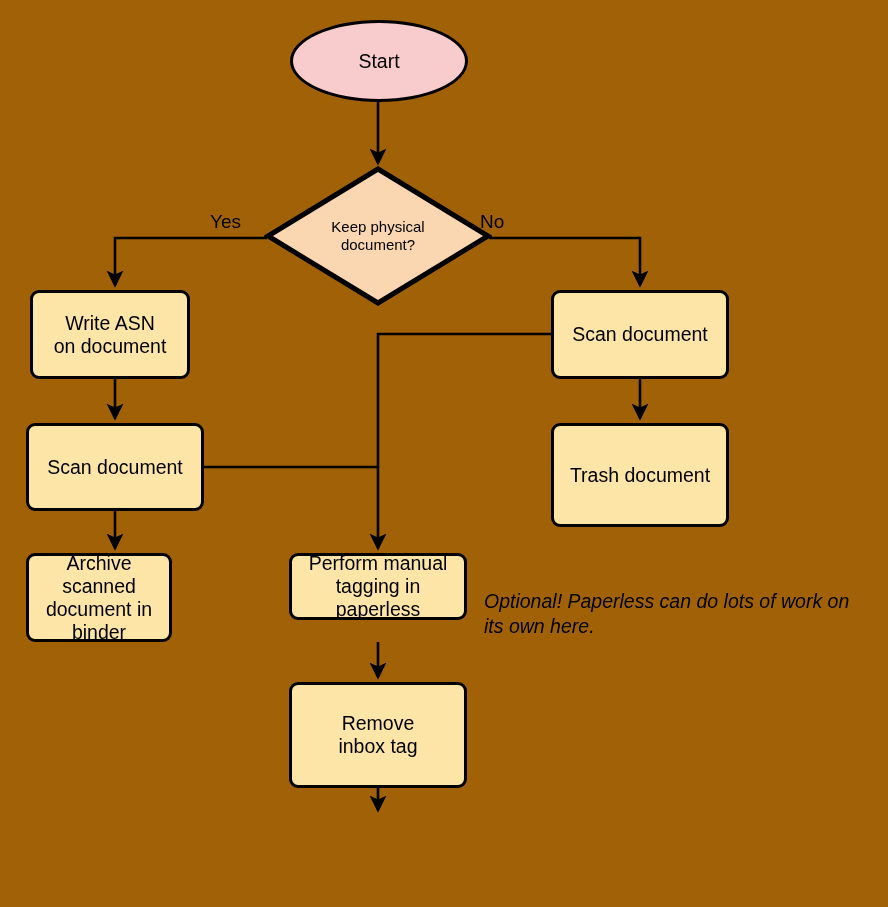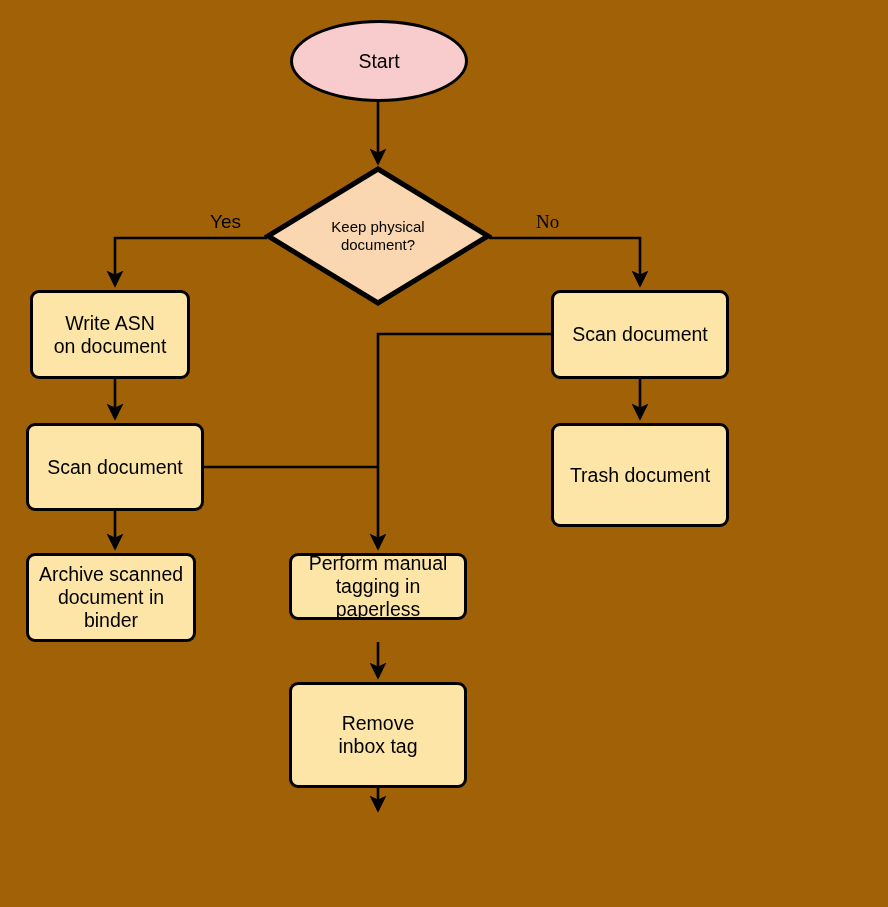--- a/index.html
+++ b/index.html
@@ -124,32 +124,32 @@
 
   <div class="node node-decision" style="left:264px; top:165px; width:228px; height:142px;">
     <svg class="decision-shape" viewBox="0 0 228 142" preserveAspectRatio="none" xmlns="http://www.w3.org/2000/svg">
       <polygon points="114,4 224,71 114,138 4,71" fill="#fad7b0" stroke="#000000" stroke-width="5" stroke-linejoin="miter"></polygon>
     </svg>
     <span class="decision-label">Keep physical
 document?</span>
   </div>
 
   <div class="edge-label" style="left:210px; top:211px;">Yes</div>
-  <div class="edge-label" style="left:536px; top:211px;font-family:Liberation Serif, serif;">No</div>
+  <div class="edge-label" style="left:480px; top:211px;">No</div>
 
   <div class="node node-process" style="left:30px; top:290px; width:160px; height:89px;">
     <span>Write ASN
 on document</span>
   </div>
 
   <div class="node node-process" style="left:26px; top:423px; width:178px; height:88px;">
     <span>Scan document</span>
   </div>
 
-  <div class="node node-process" style="left:26px; top:553px; width:170px; height:89px;">
+  <div class="node node-process" style="left:26px; top:553px; width:146px; height:89px;">
     <span>Archive scanned
 document in
 binder</span>
   </div>
 
   <div class="node node-process" style="left:551px; top:290px; width:178px; height:89px;">
     <span>Scan document</span>
   </div>
 
   <div class="node node-process" style="left:551px; top:423px; width:178px; height:104px;">
@@ -161,14 +161,16 @@
 tagging in
 paperless</span>
   </div>
 
   <div class="node node-process" style="left:289px; top:682px; width:178px; height:106px;">
     <span>Remove
 inbox tag</span>
   </div>
 
 
+  <div class="note" style="left:484px; top:589px; width:404px;">Optional! Paperless can do lots of work on
+its own here.</div>
 
 </div>
 
 </body></html>

